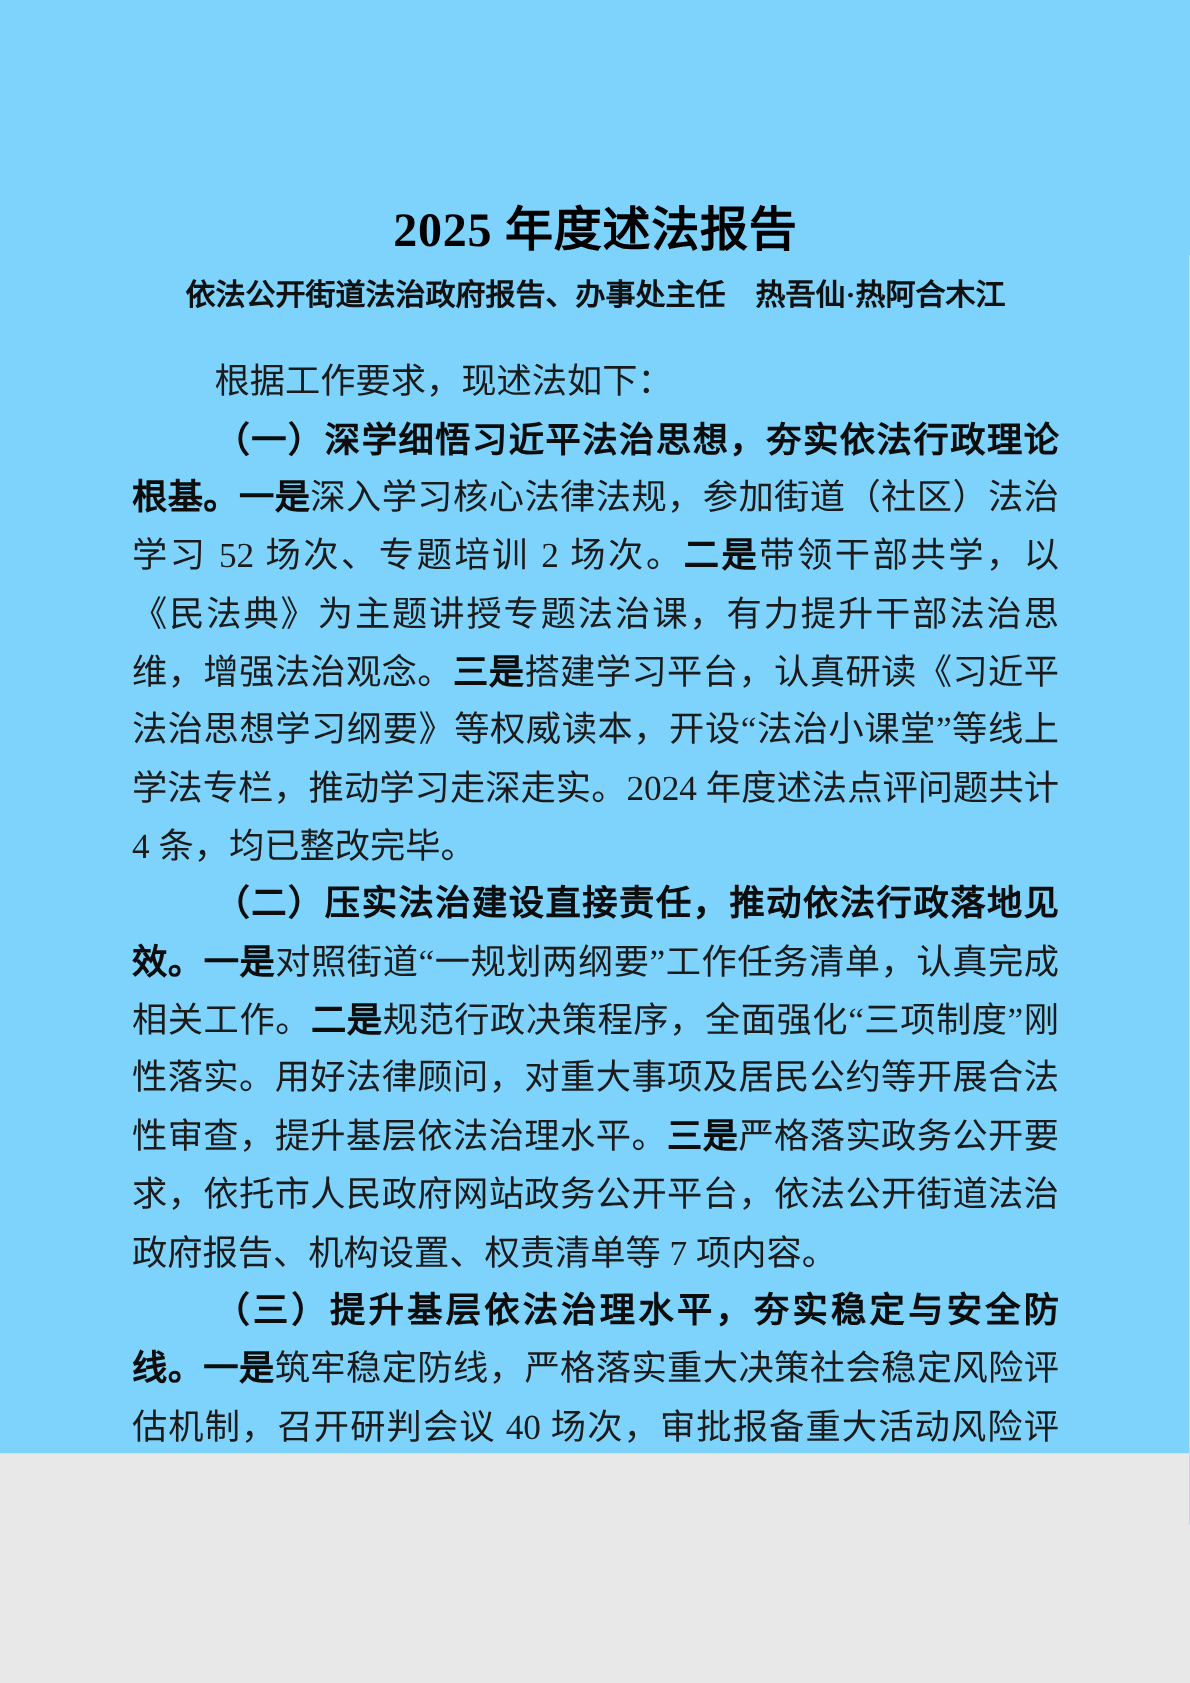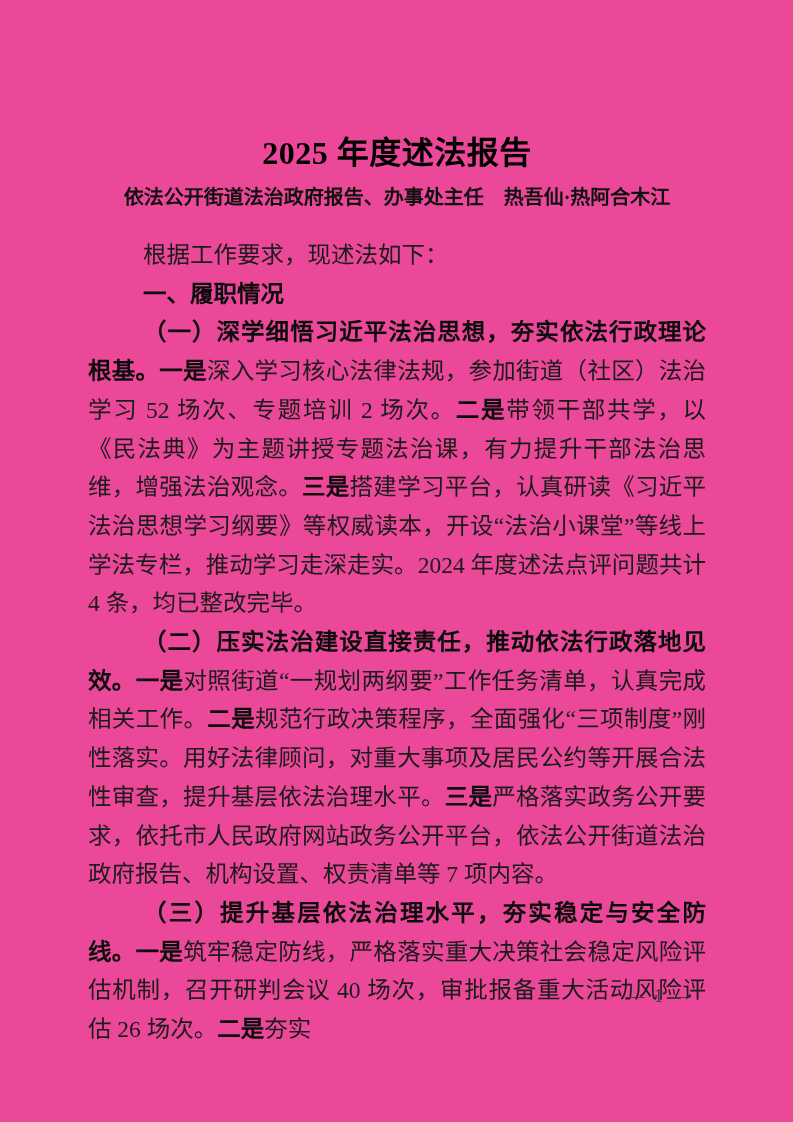--- a/index.html
+++ b/index.html
@@ -2,23 +2,23 @@
 <html lang="zh-CN"><head>
 <meta charset="utf-8">
 <style>
   * { margin: 0; padding: 0; box-sizing: border-box; }
   html, body { background: #e8e8e8; }
   body { font-family: "Liberation Serif", "DejaVu Serif", serif; }
 
   .page {
     position: relative;
     width: 793px;
-    height: 1122px;
+    height: 969px;
     margin: 0 auto;
-    background: #ec4899;
+    background: #7dd3fc;
     color: #1b1b1b;
     overflow: hidden;
   }
 
   .content {
     position: absolute;
     left: 88px;
     top: 0;
     width: 618px;
   }
@@ -76,20 +76,19 @@
 </style>
 </head>
 <body>
 
 <div class="page">
   <div class="content">
     <div class="doc-title">2025 年度述法报告</div>
     <div class="doc-byline">依法公开街道法治政府报告、办事处主任　热吾仙·热阿合木江</div>
     <div class="doc-body">
         <p class="para"><span class="seg">根据工作要求，现述法如下：</span></p>
-        <p class="para"><span class="seg bold">一、履职情况</span></p>
         <p class="para"><span class="seg bold">（一）深学细悟习近平法治思想，夯实依法行政理论根基。</span><span class="seg bold">一是</span><span class="seg">深入学习核心法律法规，参加街道（社区）法治学习 52 场次、专题培训 2 场次。</span><span class="seg bold">二是</span><span class="seg">带领干部共学，以《民法典》为主题讲授专题法治课，有力提升干部法治思维，增强法治观念。</span><span class="seg bold">三是</span><span class="seg">搭建学习平台，认真研读《习近平法治思想学习纲要》等权威读本，开设“法治小课堂”等线上学法专栏，推动学习走深走实。2024 年度述法点评问题共计 4 条，均已整改完毕。</span></p>
         <p class="para"><span class="seg bold">（二）压实法治建设直接责任，推动依法行政落地见效。</span><span class="seg bold">一是</span><span class="seg">对照街道“一规划两纲要”工作任务清单，认真完成相关工作。</span><span class="seg bold">二是</span><span class="seg">规范行政决策程序，全面强化“三项制度”刚性落实。用好法律顾问，对重大事项及居民公约等开展合法性审查，提升基层依法治理水平。</span><span class="seg bold">三是</span><span class="seg">严格落实政务公开要求，依托市人民政府网站政务公开平台，依法公开街道法治政府报告、机构设置、权责清单等 7 项内容。</span></p>
         <p class="para"><span class="seg bold">（三）提升基层依法治理水平，夯实稳定与安全防线。</span><span class="seg bold">一是</span><span class="seg">筑牢稳定防线，严格落实重大决策社会稳定风险评估机制，召开研判会议 40 场次，审批报备重大活动风险评估 26 场次。</span><span class="seg bold">二是</span><span class="seg">夯实</span></p>
       </div>
   </div>
   <div class="page-footer">— 1 —</div>
 </div>
 
 </body></html>

